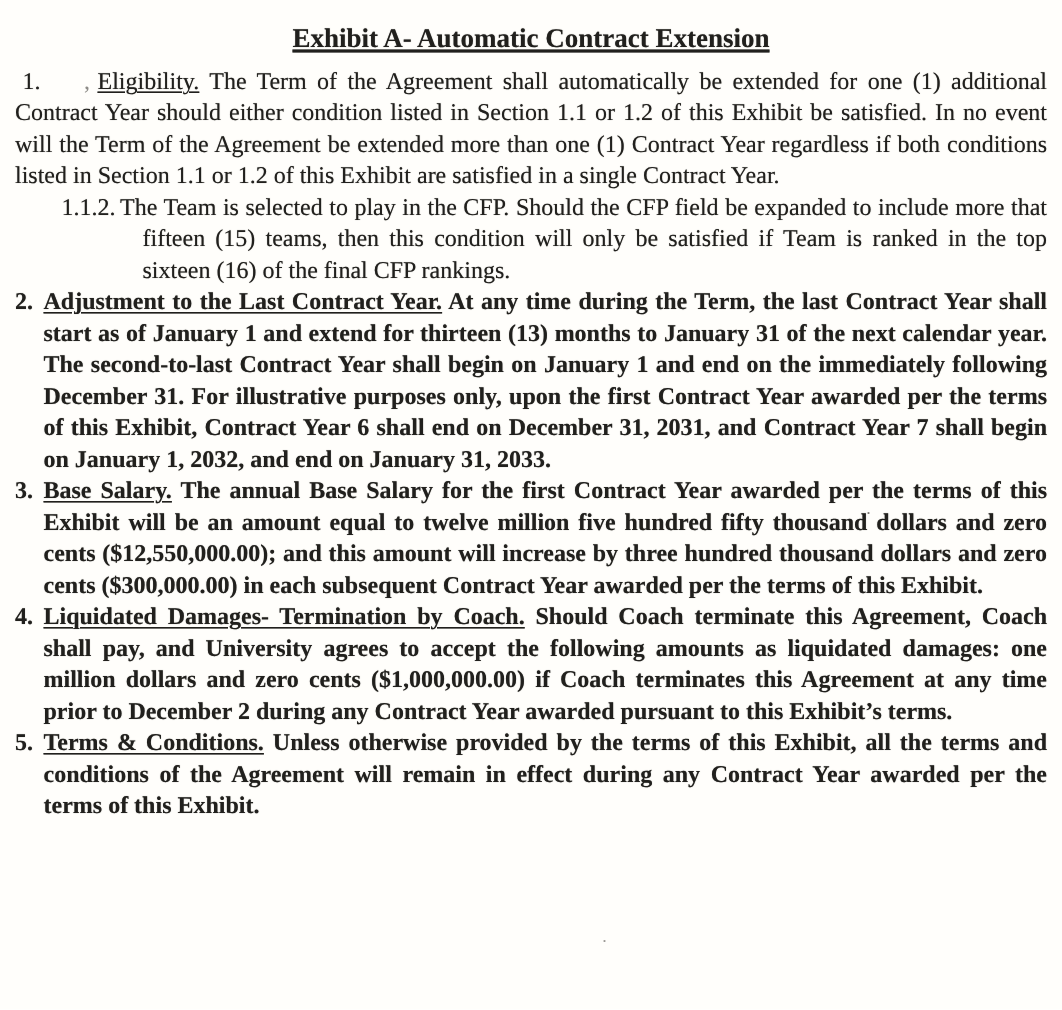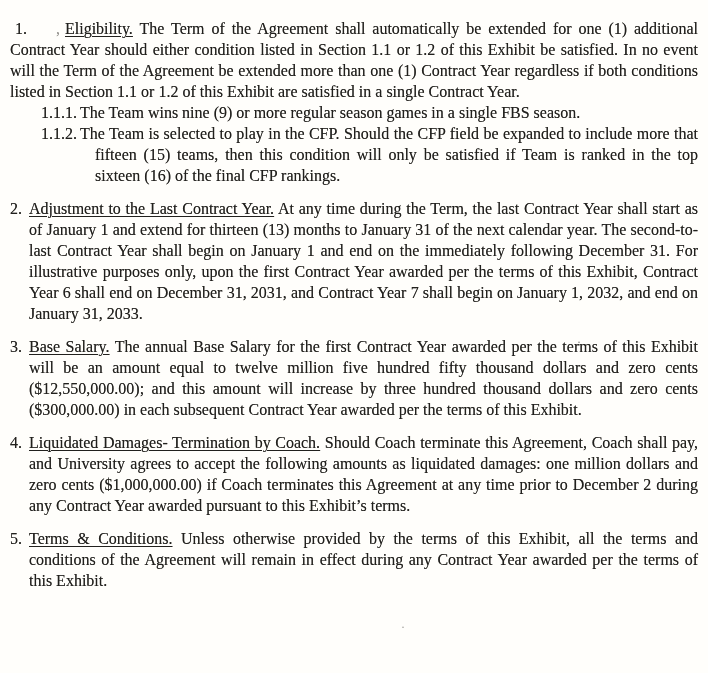--- a/index.html
+++ b/index.html
@@ -59,23 +59,23 @@
     padding-left: 54px;
     text-indent: -54px;
   }
   .subnum {
     display: inline-block;
     width: 39px;
     text-indent: 0;
   }
   
   .hang {
-    margin-top: 12px;
     padding-left: 19px;
     text-indent: -19px;
+    font-weight: bold;
   }
   .num {
     display: inline-block;
     width: 19px;
     text-indent: 0;
   }
   
   .speck {
     position: absolute;
     color: #7d7b77;
@@ -83,24 +83,24 @@
     text-shadow: none;
   }
   .s1 { left: 577px; top: 332px; }
   .s2 { left: 401px; top: 617px; color: #9b9995; }
 </style>
 </head>
 <body>
 
 <div class="page">
 
+  <h1 class="title">Exhibit A- Automatic Contract Extension</h1>
 
   <div class="sec1">
     <p class="p1"><span class="p1num">1.</span><span class="artifact">,</span><span class="hd">Eligibility.</span> <span>The Term of the Agreement shall automatically be extended for one (1) additional Contract Year should either condition listed in Section 1.1 or 1.2 of this Exhibit be satisfied. In no event will the Term of the Agreement be extended more than one (1) Contract Year regardless if both conditions listed in Section 1.1 or 1.2 of this Exhibit are satisfied in a single Contract Year.</span></p>
-    <div class="sub"><span class="subnum">1.1.1.</span><span>The Team wins nine (9) or more regular season games in a single FBS season.</span></div>
     <div class="sub"><span class="subnum">1.1.2.</span><span>The Team is selected to play in the CFP. Should the CFP field be expanded to include more that fifteen (15) teams, then this condition will only be satisfied if Team is ranked in the top sixteen (16) of the final CFP rankings.</span></div>
   </div>
 
   <div class="hang"><span class="num">2.</span><span class="hd">Adjustment to the Last Contract Year.</span> <span>At any time during the Term, the last Contract Year shall start as of January 1 and extend for thirteen (13) months to January 31 of the next calendar year. The second-to-last Contract Year shall begin on January 1 and end on the immediately following December 31. For illustrative purposes only, upon the first Contract Year awarded per the terms of this Exhibit, Contract Year 6 shall end on December 31, 2031, and Contract Year 7 shall begin on January 1, 2032, and end on January 31, 2033.</span></div>
 
   <div class="hang"><span class="num">3.</span><span class="hd">Base Salary.</span> <span>The annual Base Salary for the first Contract Year awarded per the terms of this Exhibit will be an amount equal to twelve million five hundred fifty thousand dollars and zero cents ($12,550,000.00); and this amount will increase by three hundred thousand dollars and zero cents ($300,000.00) in each subsequent Contract Year awarded per the terms of this Exhibit.</span></div>
 
   <div class="hang"><span class="num">4.</span><span class="hd">Liquidated Damages- Termination by Coach.</span> <span>Should Coach terminate this Agreement, Coach shall pay, and University agrees to accept the following amounts as liquidated damages: one million dollars and zero cents ($1,000,000.00) if Coach terminates this Agreement at any time prior to December 2 during any Contract Year awarded pursuant to this Exhibit’s terms.</span></div>
 
   <div class="hang"><span class="num">5.</span><span class="hd">Terms &amp; Conditions.</span> <span>Unless otherwise provided by the terms of this Exhibit, all the terms and conditions of the Agreement will remain in effect during any Contract Year awarded per the terms of this Exhibit.</span></div>

